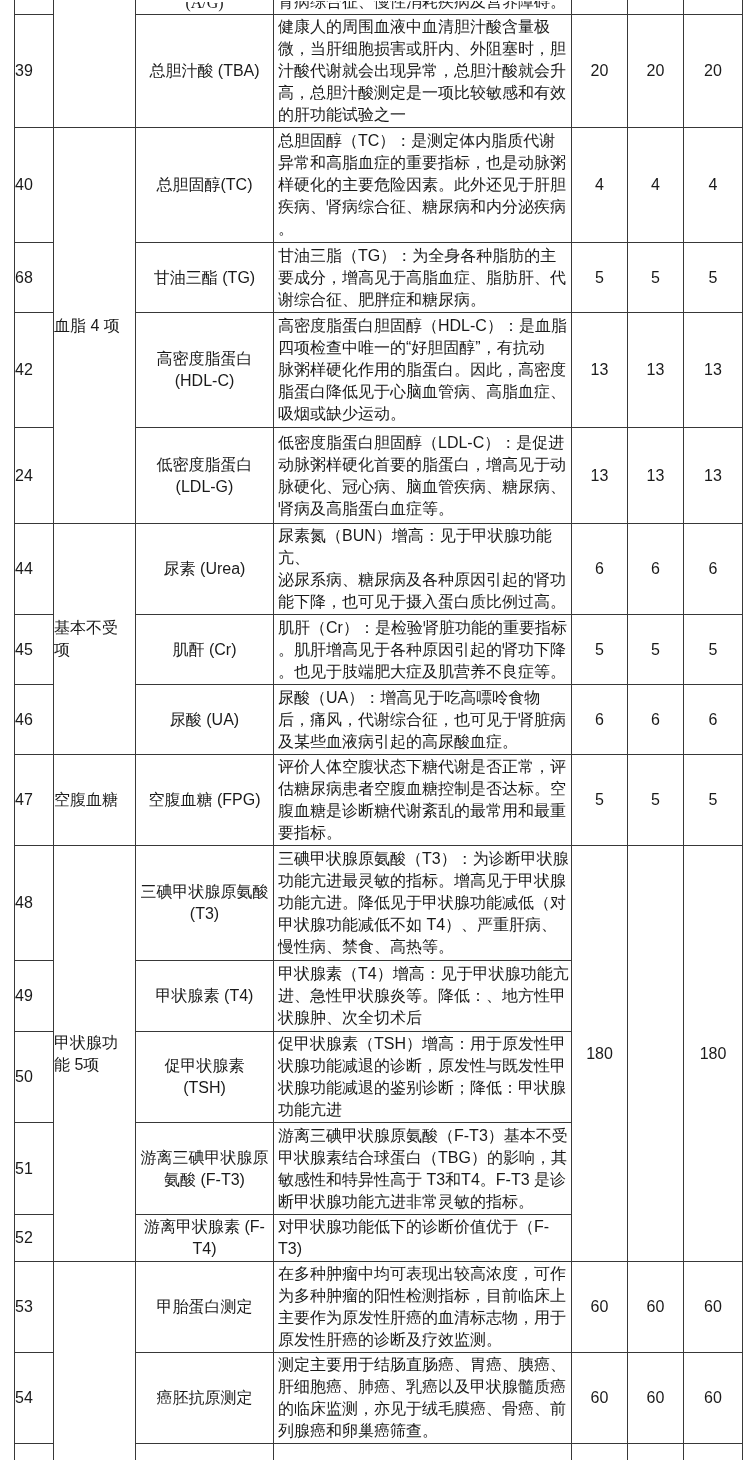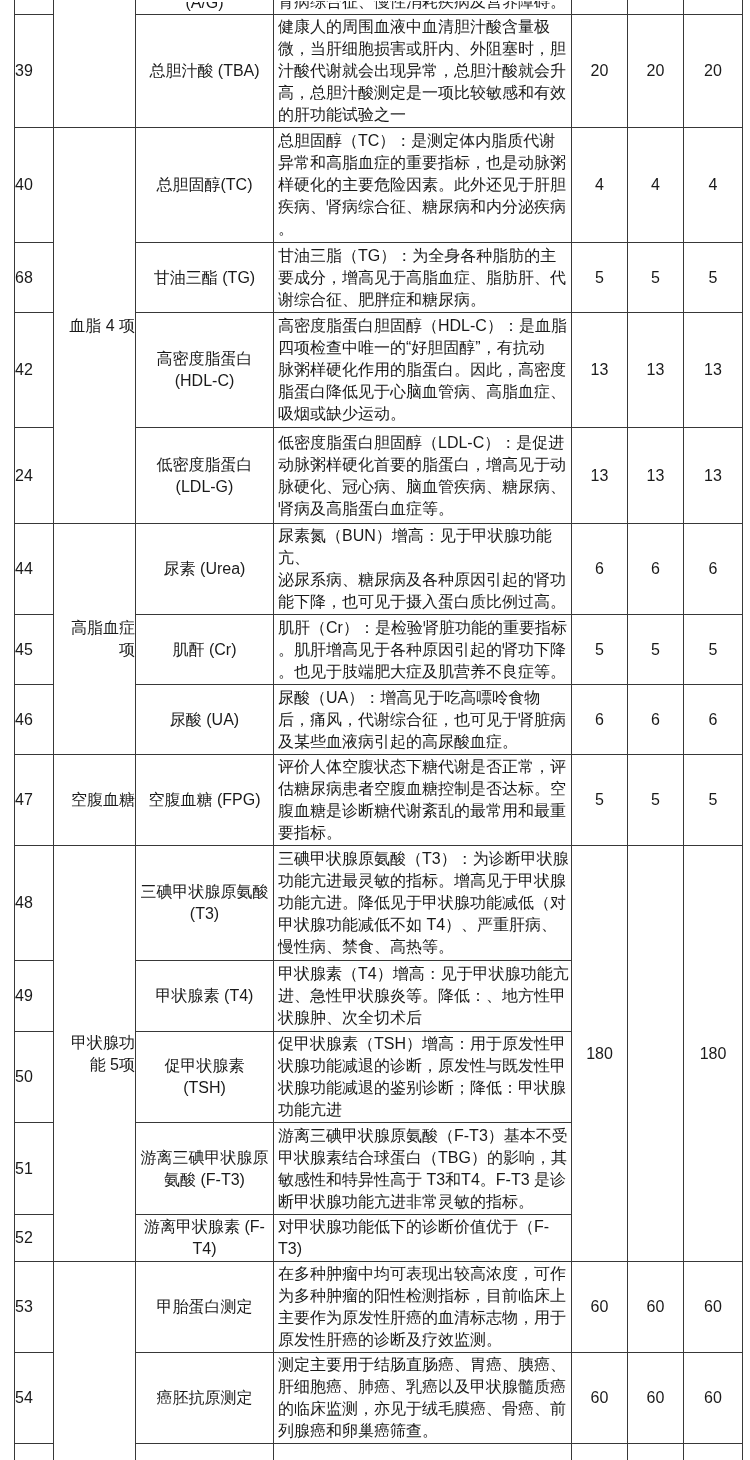--- a/index.html
+++ b/index.html
@@ -13,28 +13,28 @@
     width:728px;margin-left:14px;
   }
   td{
     border:1px solid #383838;
     padding:0;overflow:hidden;
     vertical-align:middle;
     font-size:16px;line-height:22px;
   }
   tr:first-child td{border-top:none;}
   td.no{text-align:left;}
-  td.cat{text-align:right;white-space:pre-line;}
+  td.cat{text-align:left;white-space:pre-line;}
   td.item{text-align:center;white-space:pre-line;word-break:break-all;padding:0 2px;}
   td.desc{text-align:left;white-space:pre-line;word-break:break-all;padding:1px 2px 1px 4px;}
   td.price{text-align:center;}
   
   tr.partial td{vertical-align:bottom;}
   tr.partial .cellbox{height:12px;overflow:hidden;display:flex;align-items:flex-end;}
-  tr.partial td.item .cellbox{justify-content:center;}
+  tr.partial td.item .cellbox{justify-content:center;font-family:Liberation Serif, serif;}
 </style>
 </head>
 <body>
 
 <table>
   <colgroup>
     <col style="width:39px">
     <col style="width:82px">
     <col style="width:138px">
     <col style="width:298px">
@@ -115,21 +115,21 @@
         <td class="desc">低密度脂蛋白胆固醇（LDL-C）：是促进
 动脉粥样硬化首要的脂蛋白，增高见于动
 脉硬化、冠心病、脑血管疾病、糖尿病、
 肾病及高脂蛋白血症等。</td>
         <td class="price">13</td>
         <td class="price">13</td>
         <td class="price">13</td>
       </tr>
       <tr style="height: 64px;">
         <td class="no">44</td>
-        <td class="cat" rowspan="3">高脂血症
+        <td class="cat" rowspan="3">基本不受
 项</td>
         <td class="item">尿素 (Urea)</td>
         <td class="desc">尿素氮（BUN）增高：见于甲状腺功能亢、
 泌尿系病、糖尿病及各种原因引起的肾功
 能下降，也可见于摄入蛋白质比例过高。</td>
         <td class="price">6</td>
         <td class="price">6</td>
         <td class="price">6</td>
       </tr>
       <tr style="height: 70px;">

